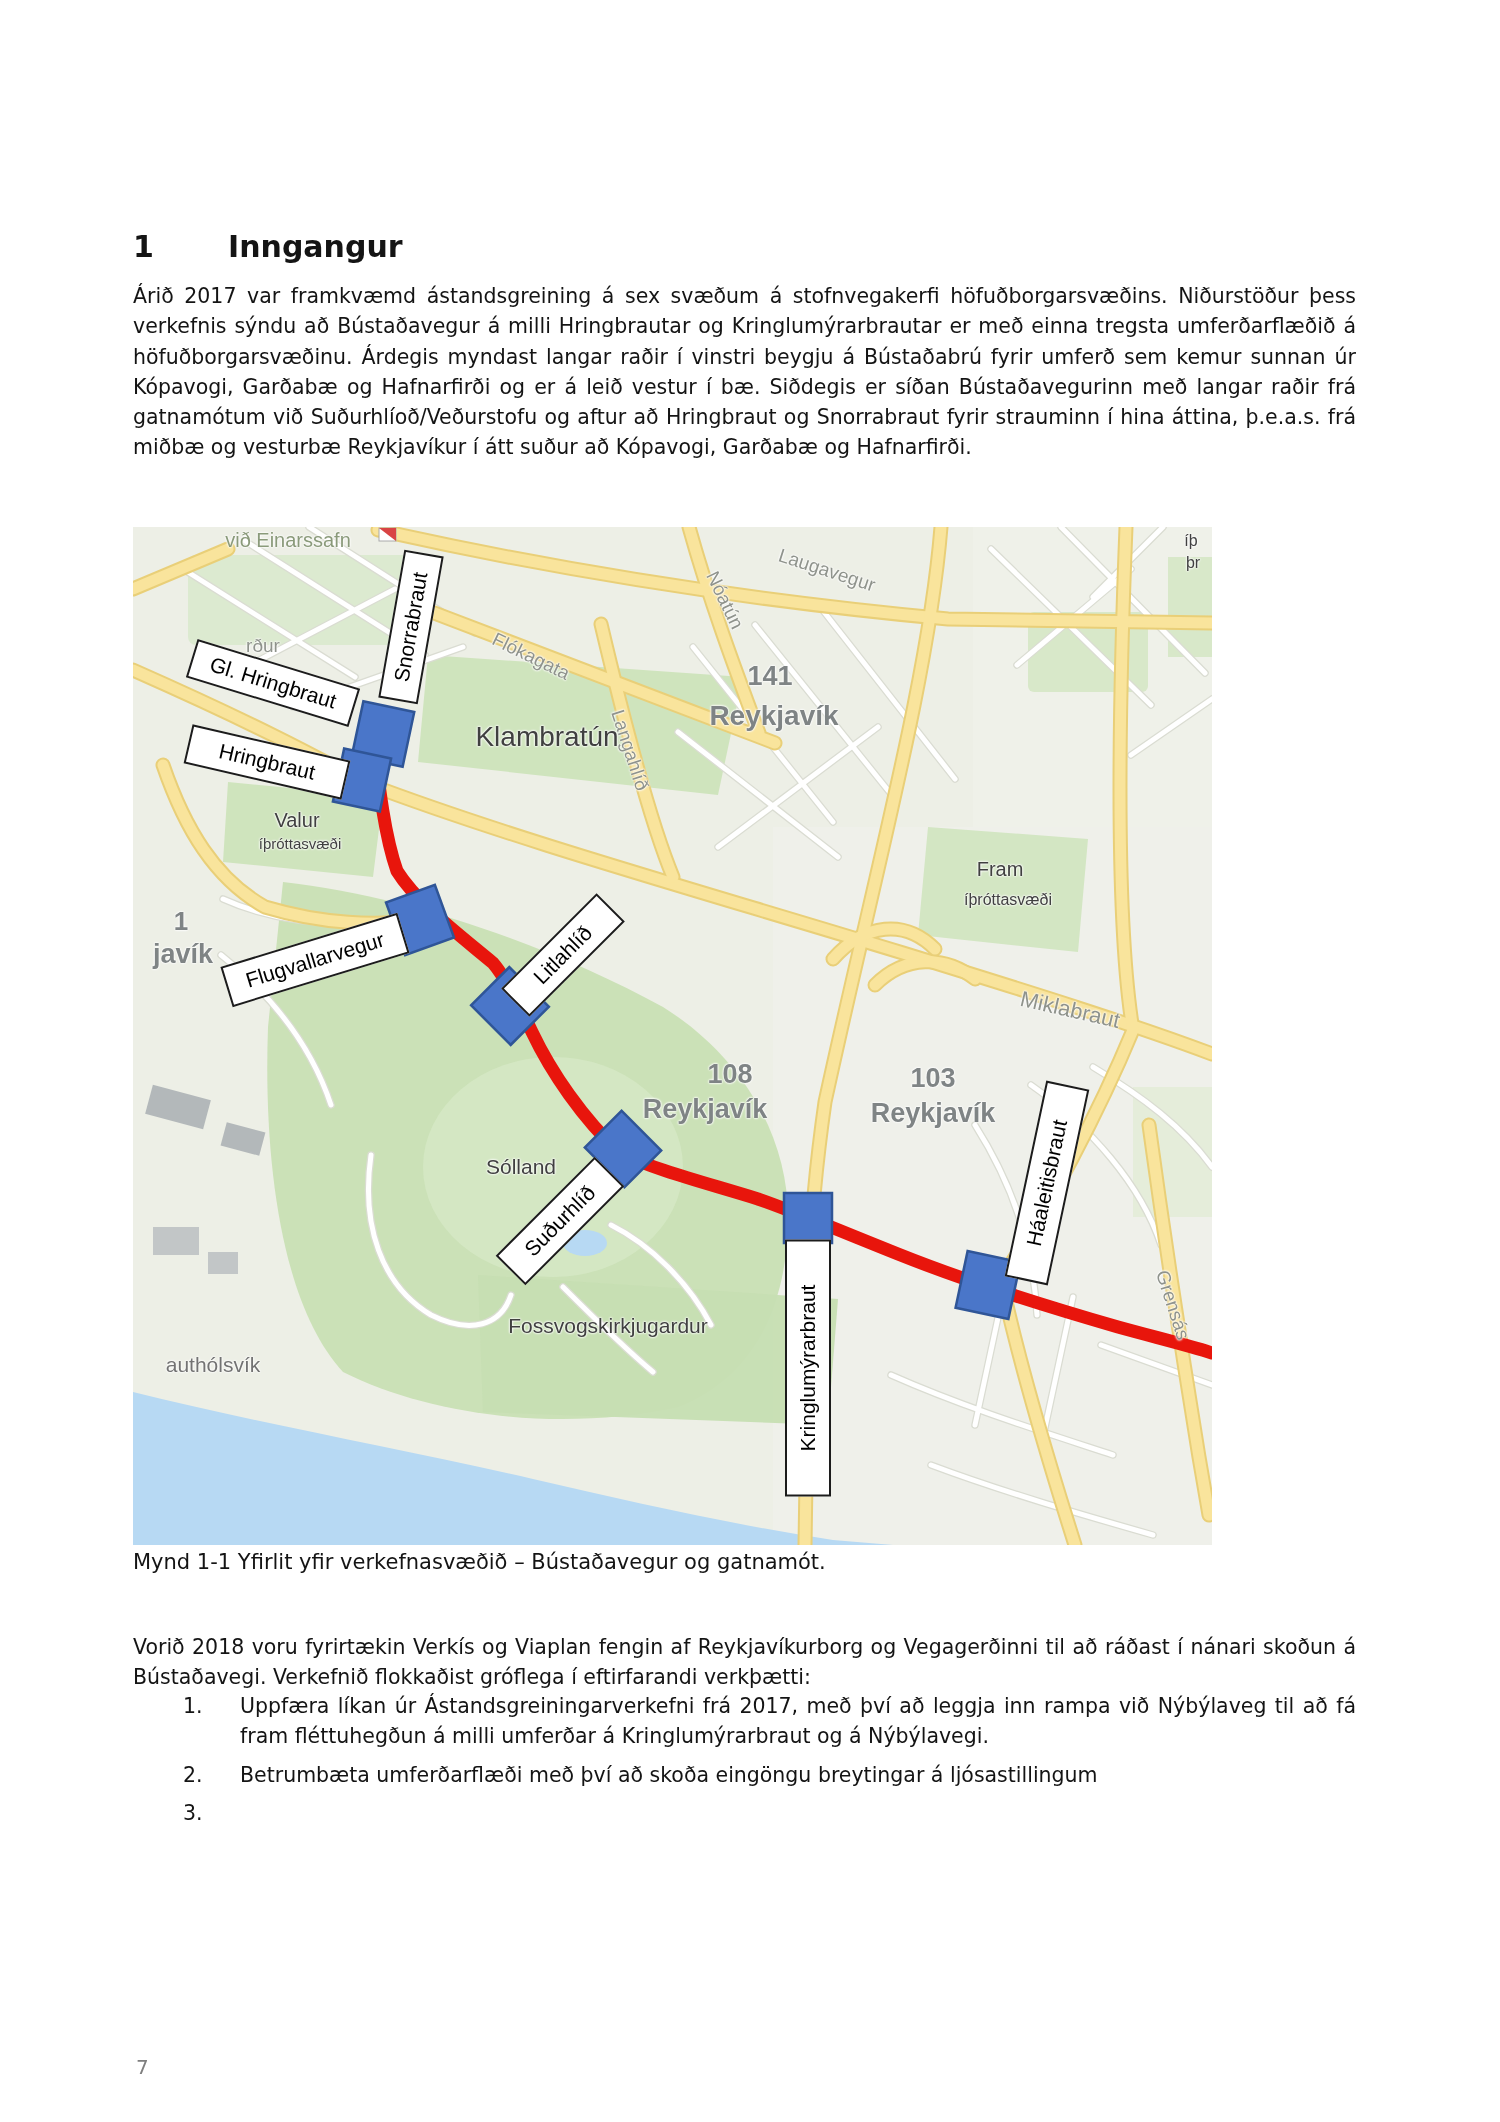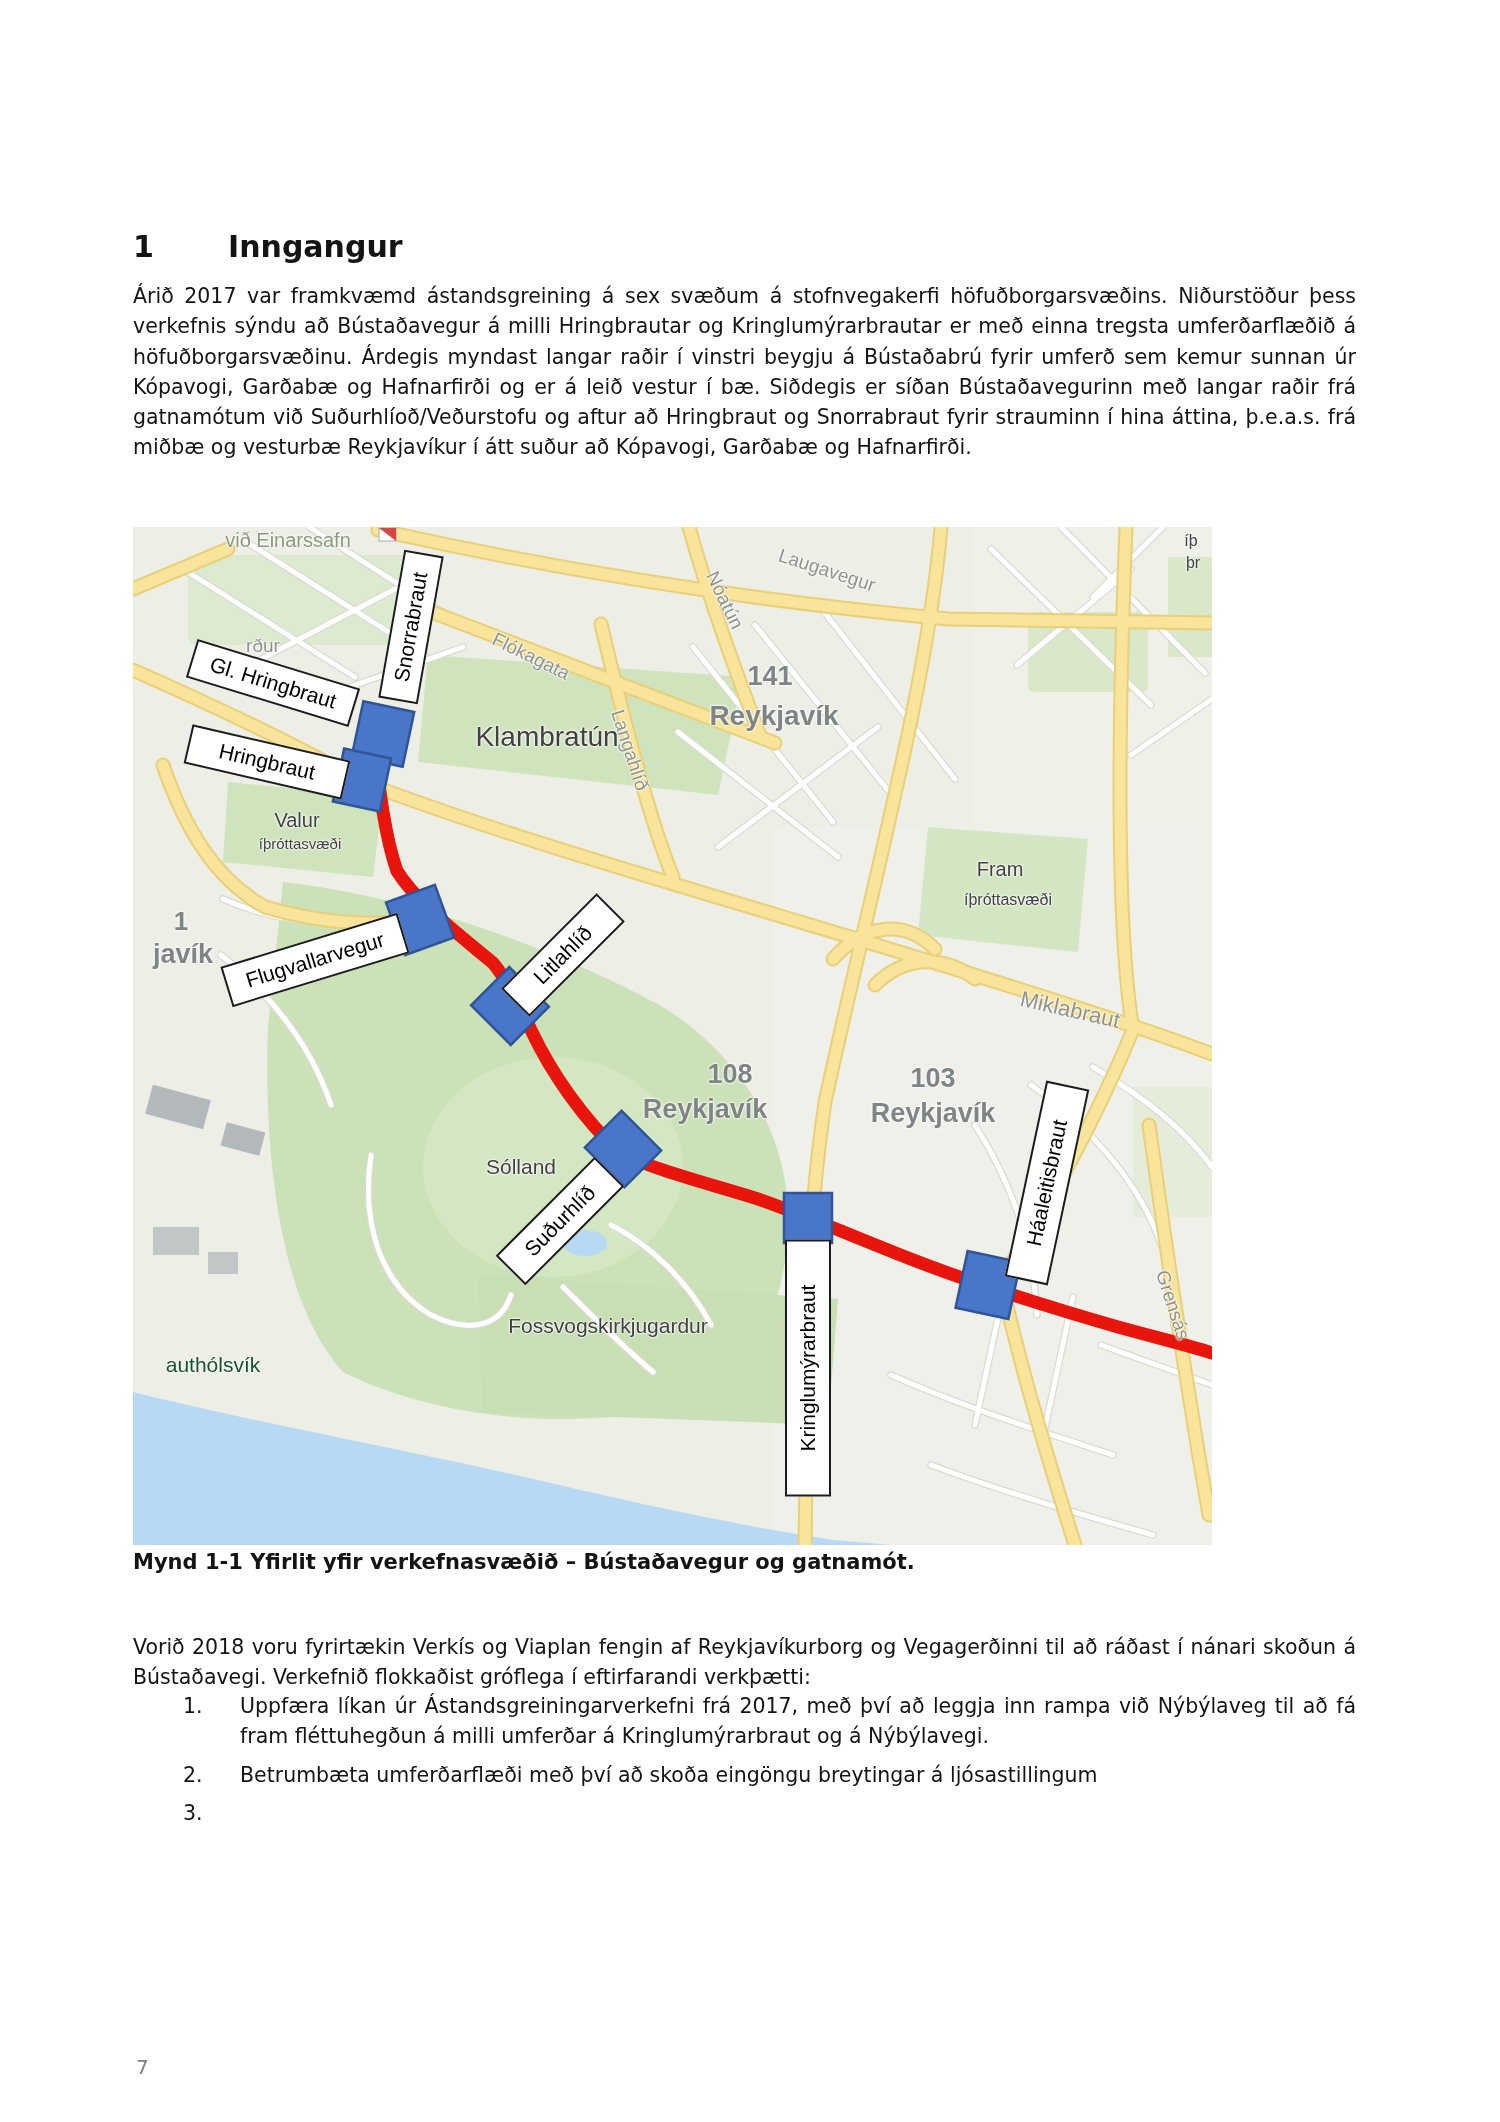--- a/index.html
+++ b/index.html
@@ -3,21 +3,21 @@
 <meta charset="utf-8">
 <style>
   html,body{margin:0;padding:0;background:#fff}
   .page{position:relative;width:1476px;height:2122px;background:#ffffff;
         font-family:"DejaVu Sans",sans-serif;color:#141414;overflow:hidden}
   .h1{position:absolute;left:133px;top:229px;font-size:30px;font-weight:bold}
   .h1 .hnum{display:inline-block;width:95px}
   .body-text{position:absolute;left:133px;width:1223px;font-size:20.5px;line-height:30.3px;text-align:justify}
   .intro{top:281px}
   .after-map{top:1632px}
-  .caption{position:absolute;left:133px;top:1550px;width:1223px;font-size:21px;font-weight:bold}
+  .caption{position:absolute;left:133px;top:1550px;width:1223px;font-size:21px;font-weight:normal}
   .num-list{position:absolute;left:133px;top:1691px;width:1223px}
   .li{position:relative;padding-left:107px;margin-bottom:8px;font-size:20.5px;line-height:30.3px;text-align:justify}
   .li .lnum{position:absolute;left:50px;top:0}
   .footer-page{position:absolute;left:136px;top:2055px;font-size:20px;color:#7f7f7f}
   .footer-title{position:absolute;left:133px;top:2059px;width:1222px;text-align:right;font-size:18.5px;color:#8c8c8c}
 
   
   .map{position:absolute;left:133px;top:527px;width:1079px;height:1018px;overflow:hidden;
        background:#edefe6;font-family:"Liberation Sans",sans-serif}
   .map svg{position:absolute;left:0;top:0}
@@ -151,21 +151,21 @@
     <div class="mlabel park" style="left:875px;top:373px;font-size:16px">íþróttasvæði</div>
     <div class="mlabel road" style="left:937px;top:483px;font-size:22px;font-weight:500;transform:translate(-50%,-50%) rotate(13deg)">Miklabraut</div>
     <div class="mlabel district" style="left:48px;top:394px;font-size:26px">1</div>
     <div class="mlabel district" style="left:50px;top:427px">javík</div>
     <div class="mlabel district" style="left:597px;top:547px">108</div>
     <div class="mlabel district" style="left:572px;top:582px">Reykjavík</div>
     <div class="mlabel district" style="left:800px;top:551px">103</div>
     <div class="mlabel district" style="left:800px;top:586px">Reykjavík</div>
     <div class="mlabel park" style="left:388px;top:639px;font-size:21px">Sólland</div>
     <div class="mlabel park" style="left:475px;top:798px;font-size:21px">Fossvogskirkjugardur</div>
-    <div class="mlabel park" style="left:80px;top:837px;font-size:21px;color:#14532d">authólsvík</div>
+    <div class="mlabel park" style="left:80px;top:837px;font-size:21px;color:#737373">authólsvík</div>
     <div class="mlabel road" style="left:1040px;top:778px;transform:translate(-50%,-50%) rotate(72deg)">Grensás</div>
     <div class="mlabel park" style="left:1058px;top:14px;font-size:16px">íþ</div>
     <div class="mlabel park" style="left:1060px;top:36px;font-size:16px">þr</div>
 
     <div class="callout" style="left:140px;top:156px;width:170px;height:40px;transform:translate(-50%,-50%) rotate(17deg)">Gl. Hringbraut</div>
     <div class="callout" style="left:278px;top:100px;width:150px;height:40px;transform:translate(-50%,-50%) rotate(-80deg)">Snorrabraut</div>
     <div class="callout" style="left:134px;top:235px;width:162px;height:40px;transform:translate(-50%,-50%) rotate(13deg)">Hringbraut</div>
     <div class="callout" style="left:182px;top:433px;width:185px;height:42px;transform:translate(-50%,-50%) rotate(-17deg)">Flugvallarvegur</div>
     <div class="callout" style="left:430px;top:428px;width:135px;height:40px;transform:translate(-50%,-50%) rotate(-45deg)">Litlahlíð</div>
     <div class="callout" style="left:427px;top:694px;width:140px;height:42px;transform:translate(-50%,-50%) rotate(-45deg)">Suðurhlíð</div>

